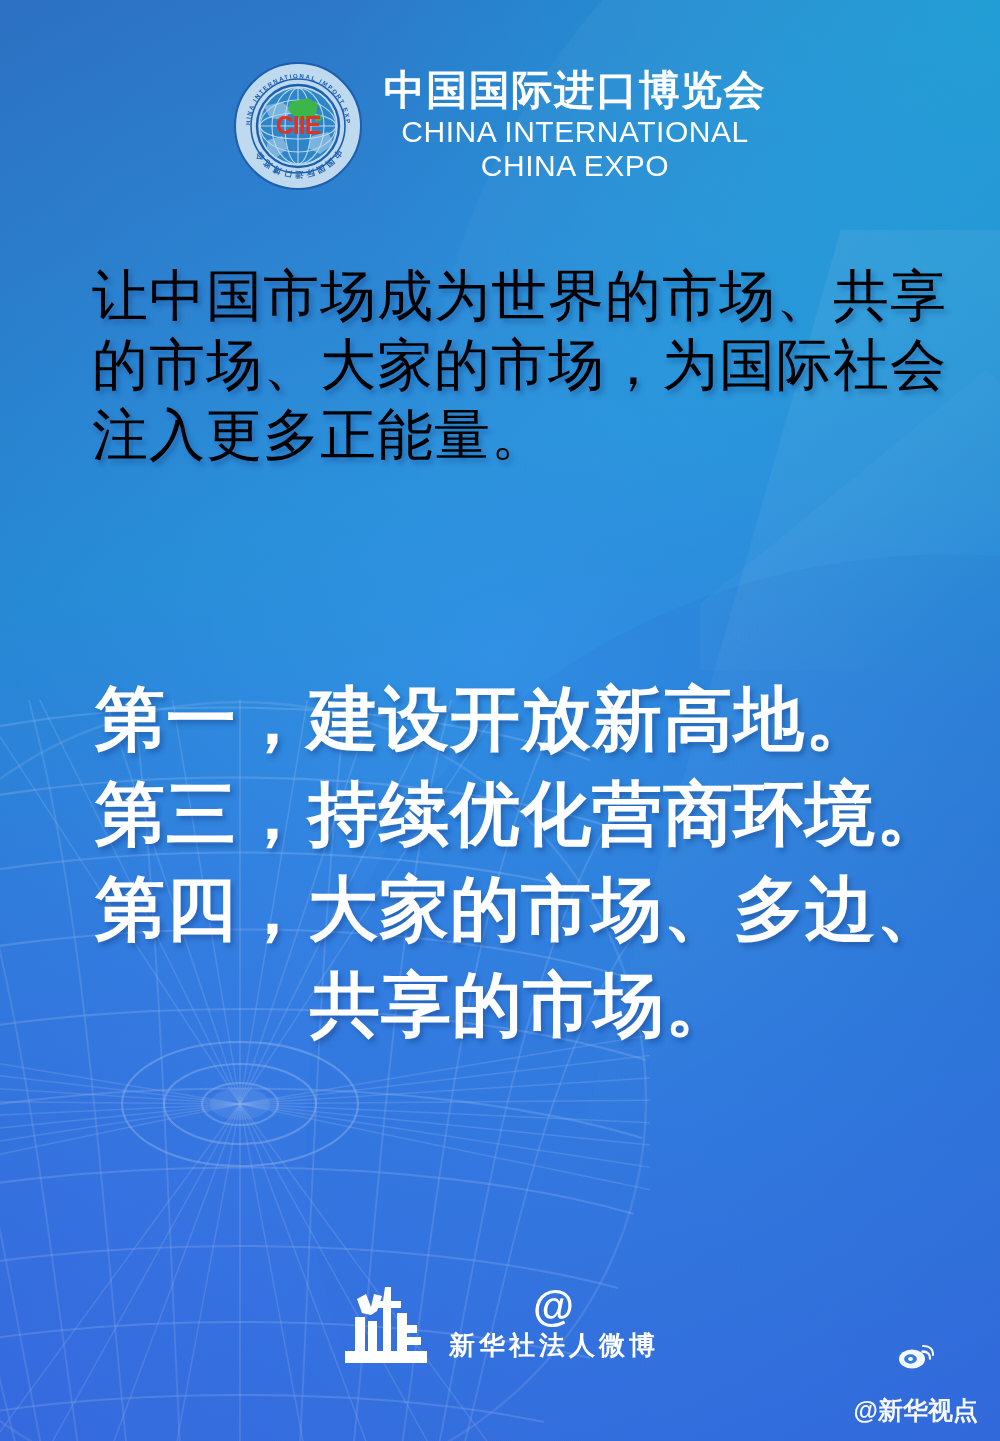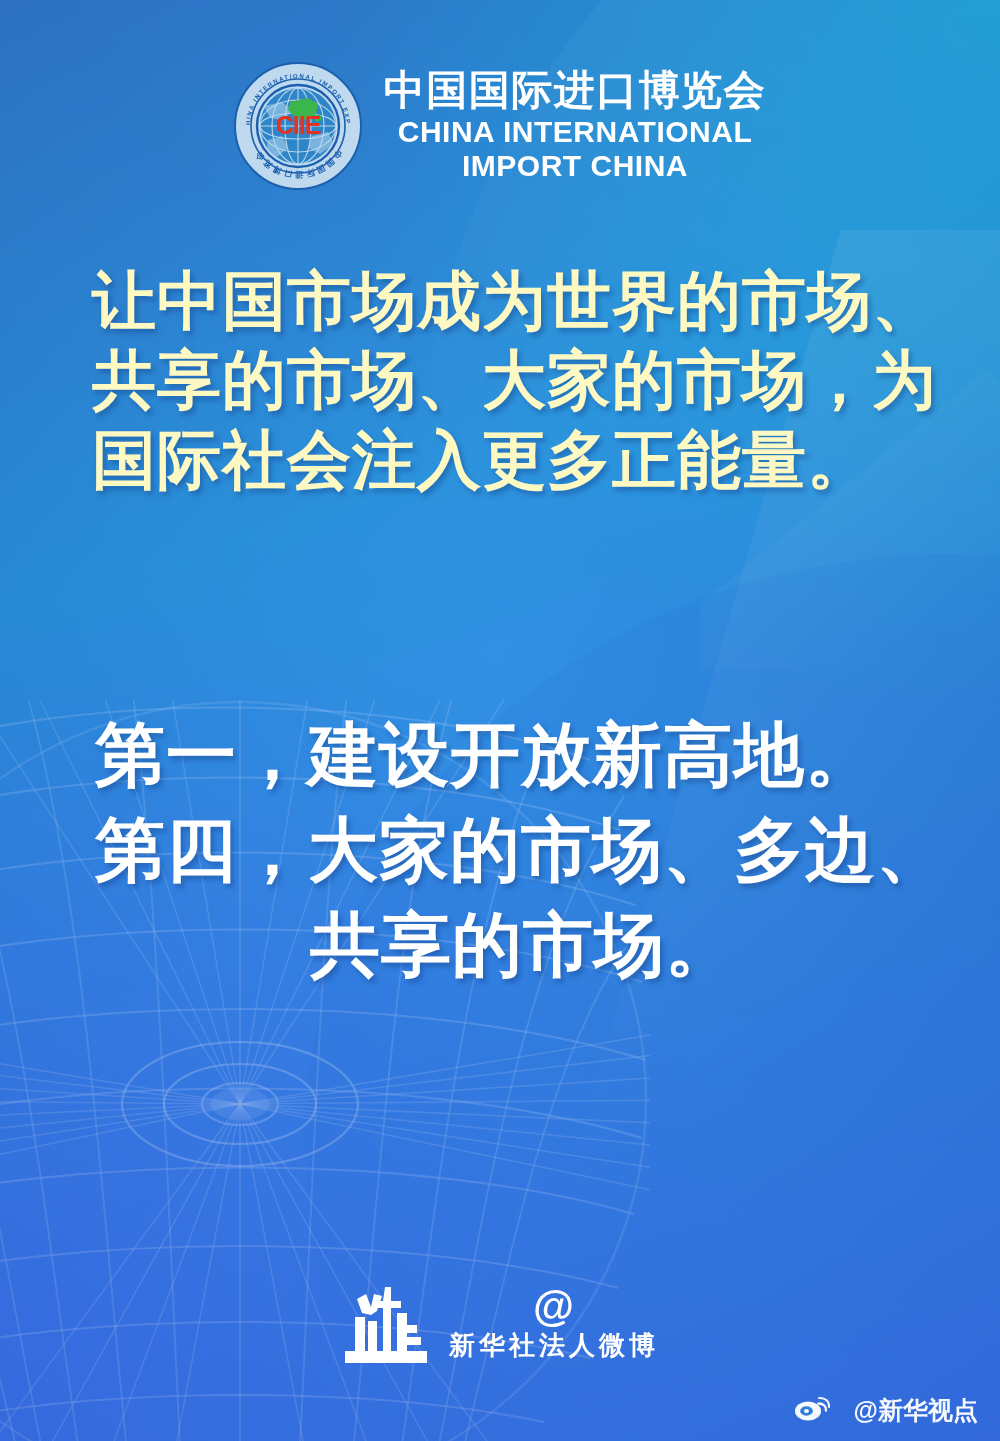--- a/index.html
+++ b/index.html
@@ -83,42 +83,42 @@
     color:#ffffff;
     font-size:41px;
     font-weight:bold;
     letter-spacing:1.5px;
     line-height:1.05;
     white-space:nowrap;
   }
   .ciie-en1,.ciie-en2{
     color:#ffffff;
     font-size:30px;
-    font-weight:bold;
+    font-weight:normal;
     letter-spacing:.5px;
     line-height:1.12;
     white-space:nowrap;
   }
   .ciie-en1{margin-top:3px;}
 
   
   .headline{
     position:absolute;
     left:92px;top:262px;width:860px;
     font-family:"Liberation Serif","DejaVu Serif",serif;
-    font-weight:bold;
-    font-size:64px;
+    font-weight:normal;
+    font-size:56px;
     line-height:1.24;
-    color:#fef9c3;
+    color:#000000;
     letter-spacing:1px;
     text-shadow:3px 4px 5px rgba(20,60,130,.40);
   }
   .lines{
     position:absolute;
-    left:95px;top:708px;width:880px;
+    left:95px;top:672px;width:880px;
     font-family:"Liberation Serif","DejaVu Serif",serif;
     font-weight:bold;
     font-size:70px;
     line-height:1.36;
     color:#ffffff;
     letter-spacing:1px;
     text-shadow:3px 4px 5px rgba(20,60,130,.40);
   }
   .lines .row{white-space:nowrap;}
   .lines .row.indent{padding-left:215px;}
@@ -140,22 +140,23 @@
   .xh-at{font-size:42px;margin-right:1px;}
   .xh-sub{
     color:#ffffff;font-size:26px;font-weight:bold;
     letter-spacing:4px;white-space:nowrap;
   }
 
   
   .weibo-wm{
     position:absolute;
     right:22px;bottom:14px;
-    display:flex;gap:24px;
+    display:flex;align-items:center;gap:24px;
     opacity:.96;
+    flex-direction:column;
   }
   .weibo-icon{width:36px;height:28px;flex:0 0 auto;}
   .weibo-icon svg{display:block;width:100%;height:100%;}
   .weibo-label{
     color:#ffffff;font-size:25px;font-weight:bold;
     letter-spacing:0px;white-space:nowrap;
   }
 </style>
 </head>
 <body>
@@ -302,28 +303,29 @@
         </text>
         <text font-family="Liberation Sans, sans-serif" font-size="8.2" font-weight="bold" fill="#1b5fae" letter-spacing="2.4">
           <textPath href="#arcBot" startOffset="50%" text-anchor="middle">中国国际进口博览会</textPath>
         </text>
       </svg>
     </div>
 
     <div class="ciie-wordmark">
       <div class="ciie-cn">中国国际进口博览会</div>
       <div class="ciie-en1">CHINA INTERNATIONAL</div>
-      <div class="ciie-en2">IMPORT CHINA</div>
+      <div class="ciie-en2">CHINA EXPO</div>
     </div>
   </div>
 
   <div class="headline">让中国市场成为世界的市场、共享的市场、大家的市场，为国际社会注入更多正能量。</div>
 
   <div class="lines">
     <div class="row">第一，建设开放新高地。</div>
+    <div class="row">第三，持续优化营商环境。</div>
     <div class="row">第四，大家的市场、多边、</div>
     <div class="row indent">共享的市场。</div>
   </div>
 
   <div class="xh-lockup">
 
     <div class="xh-mark">
       <svg viewBox="0 0 92 86" xmlns="http://www.w3.org/2000/svg" aria-hidden="true">
         <g fill="#ffffff">
 

